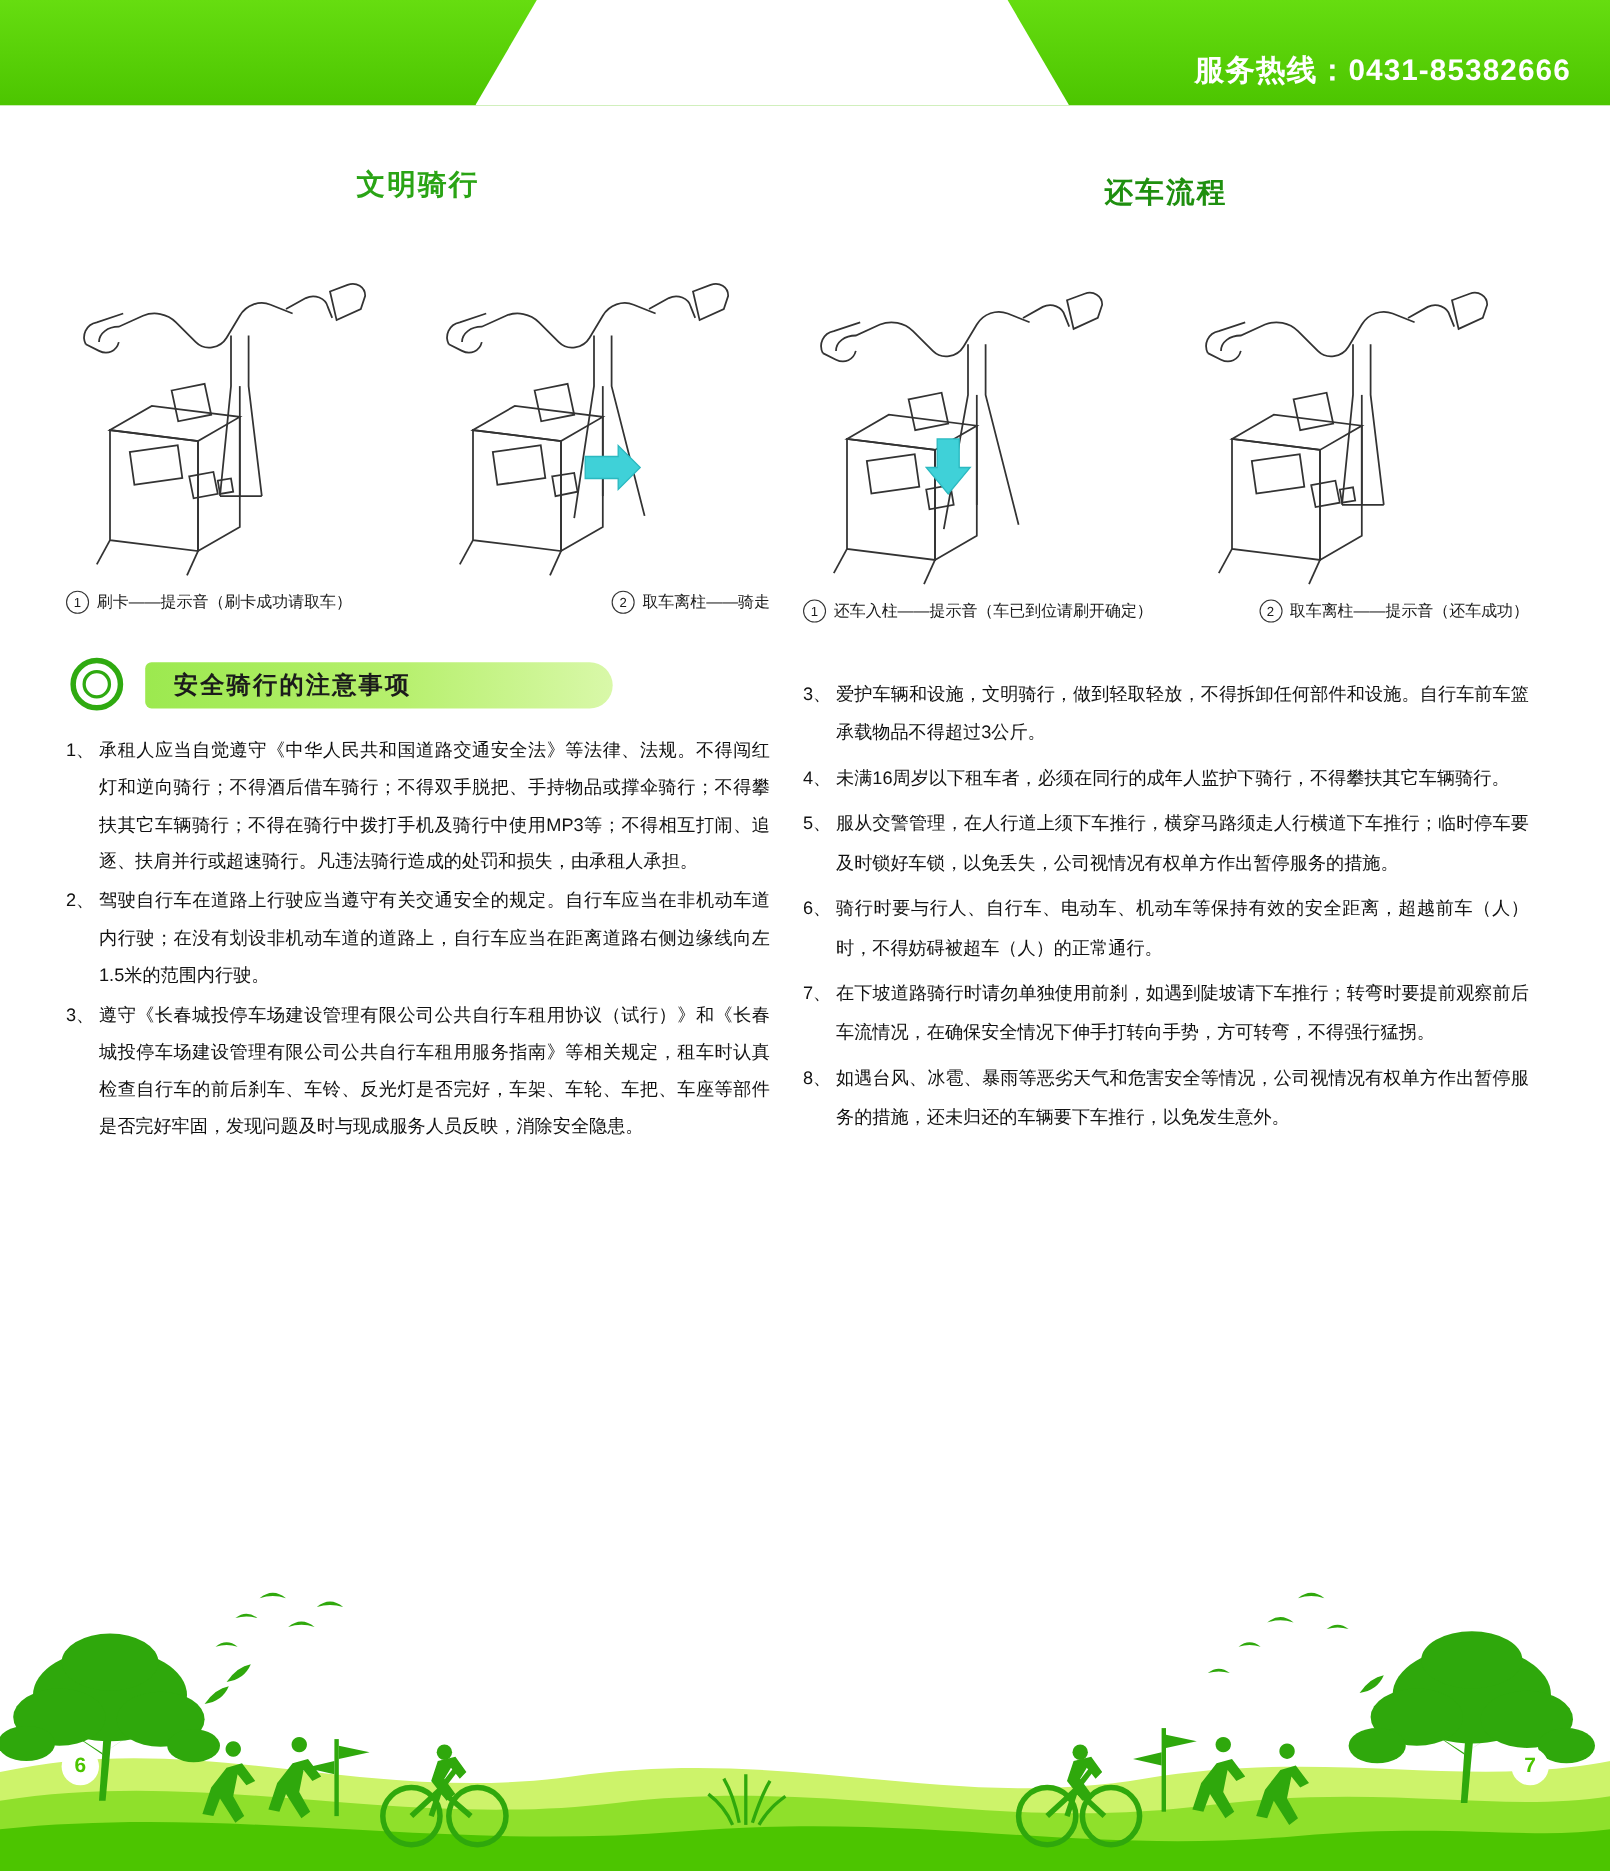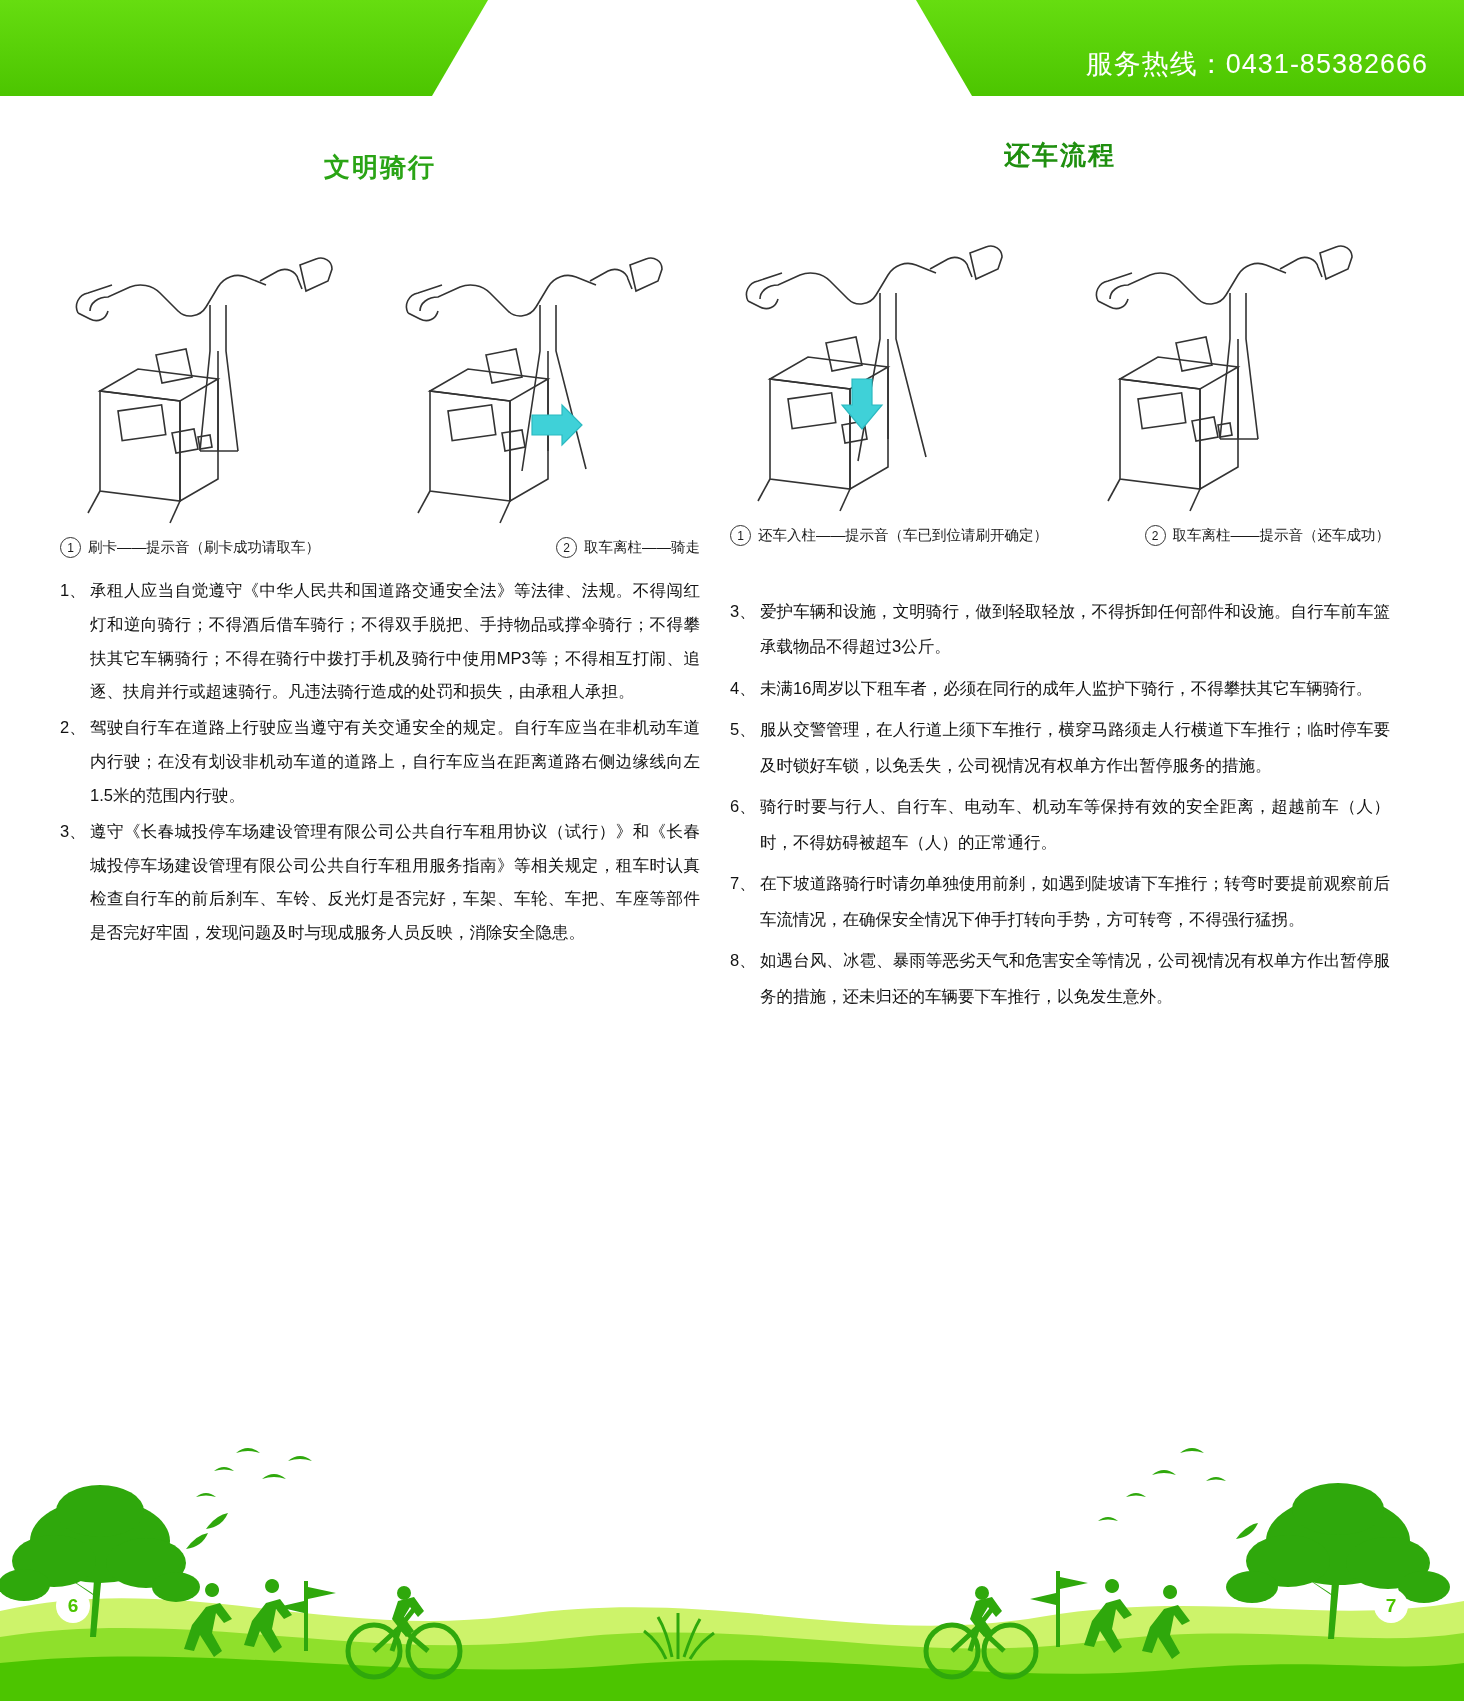--- a/index.html
+++ b/index.html
@@ -39,36 +39,36 @@
     height: 96px;
     background: #ffffff;
     clip-path: polygon(56px 0, 484px 0, 540px 96px, 0 96px);
   }
   .hotline {
     position: absolute;
     right: 36px;
     top: 46px;
     color: #ffffff;
     font-size: 27px;
-    font-weight: normal;
+    font-weight: bold;
     letter-spacing: 1px;
     white-space: nowrap;
   }
 
   
   .col-left {
     position: absolute;
     left: 60px;
     top: 150px;
     width: 640px;
   }
   .col-right {
     position: absolute;
     left: 730px;
-    top: 138px;
+    top: 158px;
     width: 660px;
   }
   .flow-title {
     text-align: center;
     color: #2aa415;
     font-size: 26px;
     font-weight: bold;
     font-family: "DejaVu Serif", serif;
     letter-spacing: 2px;
   }
@@ -275,20 +275,26 @@
     <div class="cap">
       <span class="cap-num">1</span>
       <span>刷卡——提示音（刷卡成功请取车）</span>
     </div>
     <div class="cap">
       <span class="cap-num">2</span>
       <span>取车离柱——骑走</span>
     </div>
   </div>
 
+  <div class="sect">
+    <div class="sect-ring"></div>
+    <div class="sect-bar">
+      <span>安全骑行的注意事项</span>
+    </div>
+  </div>
 
   <div class="items">
     <div class="item">
       <span class="item-num">1、</span>
       <span class="item-txt">承租人应当自觉遵守《中华人民共和国道路交通安全法》等法律、法规。不得闯红灯和逆向骑行；不得酒后借车骑行；不得双手脱把、手持物品或撑伞骑行；不得攀扶其它车辆骑行；不得在骑行中拨打手机及骑行中使用MP3等；不得相互打闹、追逐、扶肩并行或超速骑行。凡违法骑行造成的处罚和损失，由承租人承担。</span>
     </div>
     <div class="item">
       <span class="item-num">2、</span>
       <span class="item-txt">驾驶自行车在道路上行驶应当遵守有关交通安全的规定。自行车应当在非机动车道内行驶；在没有划设非机动车道的道路上，自行车应当在距离道路右侧边缘线向左1.5米的范围内行驶。</span>
     </div>

